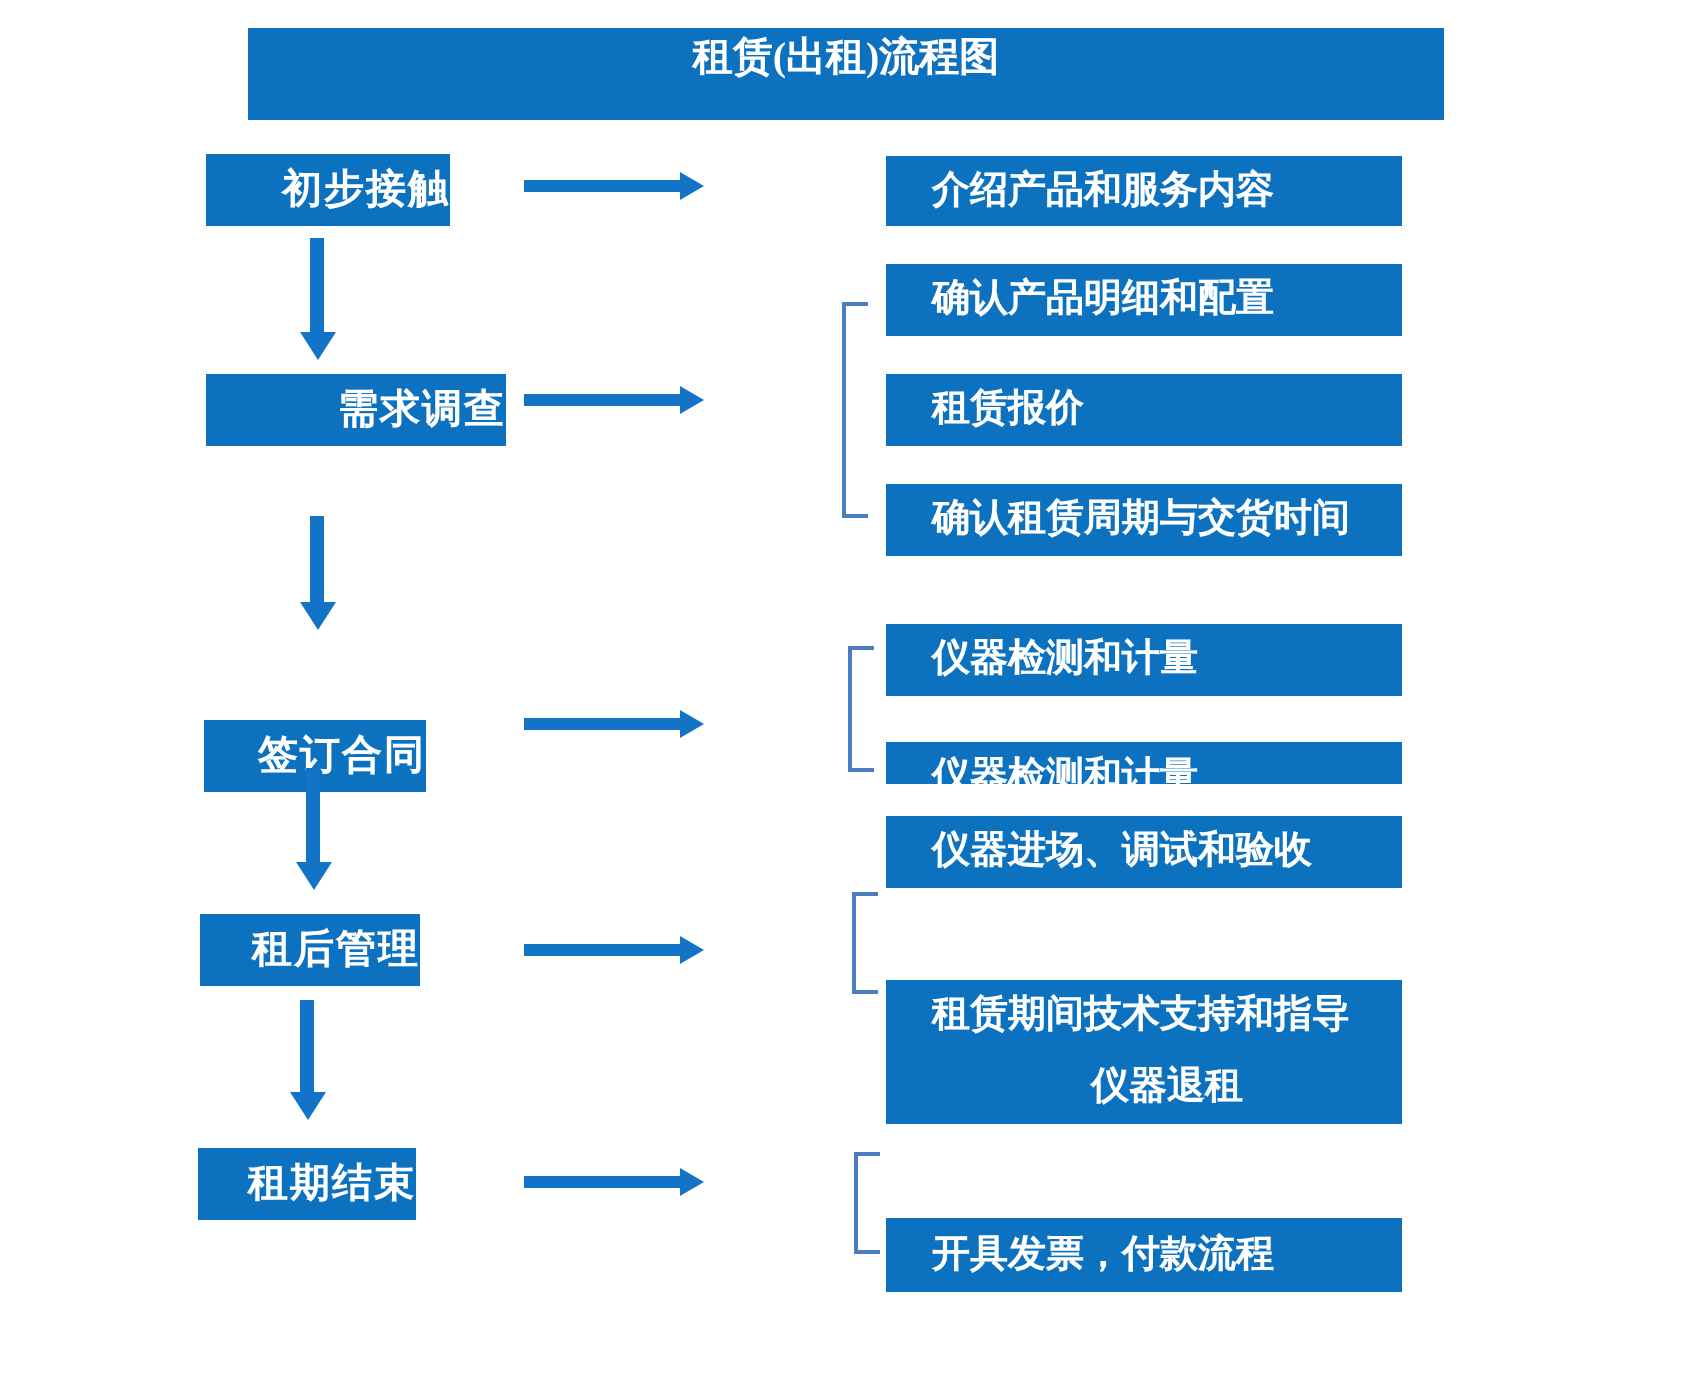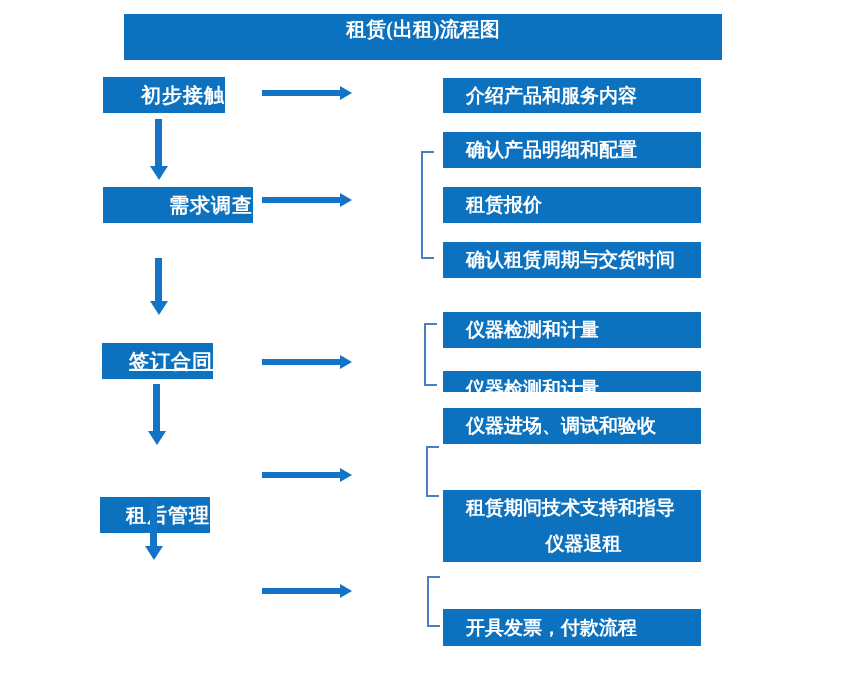--- a/index.html
+++ b/index.html
@@ -99,22 +99,23 @@
 </style>
 </head>
 <body>
 
 <div class="canvas">
 
   <div class="titlebar">租赁(出租)流程图</div>
 
   <div class="step" style="left:103px;top:77px;width:122px;">初步接触</div>
   <div class="step" style="left:103px;top:187px;width:122px;padding-left:28px;">需求调查</div>
-  <div class="step" style="left:102px;top:343px;width:111px;text-decoration:underline;">签订合同</div>
-  <div class="step" style="left:100px;top:457px;width:110px;margin-top:40px;">租后管理</div>
+  <div class="step" style="left:102px;top:360px;width:111px;">签订合同</div>
+  <div class="step" style="left:100px;top:457px;width:110px;">租后管理</div>
+  <div class="step" style="left:99px;top:574px;width:109px;">租期结束</div>
 
   <div class="varrow" style="left:155px;top:119px;height:47px;"></div>
   <div class="varrow" style="left:155px;top:258px;height:43px;"></div>
   <div class="varrow" style="left:153px;top:384px;height:47px;"></div>
   <div class="varrow" style="left:150px;top:500px;height:46px;"></div>
 
   <div class="harrow" style="left:262px;top:90px;width:78px;"></div>
   <div class="harrow" style="left:262px;top:197px;width:78px;"></div>
   <div class="harrow" style="left:262px;top:359px;width:78px;"></div>
   <div class="harrow" style="left:262px;top:472px;width:78px;"></div>

